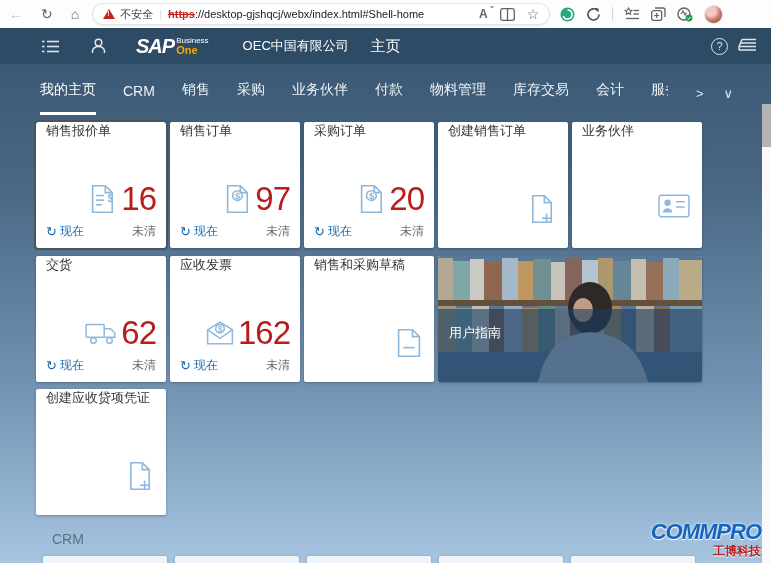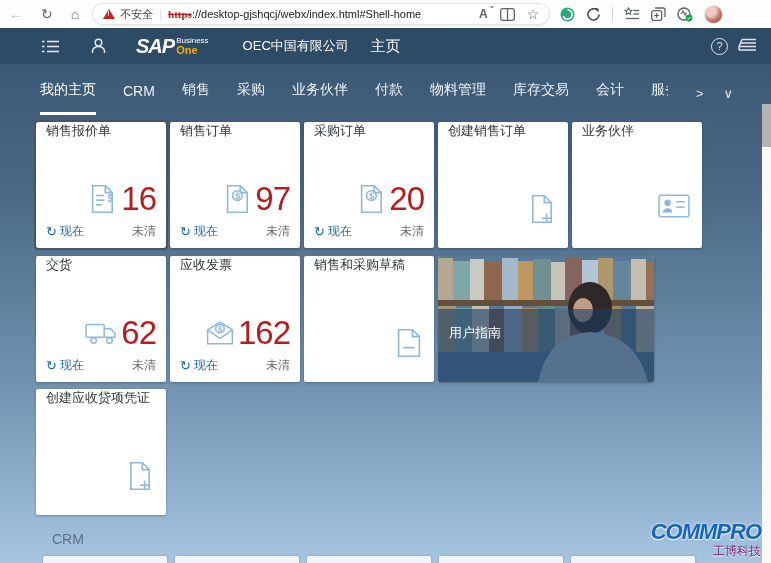--- a/index.html
+++ b/index.html
@@ -7,21 +7,21 @@
 
   
   .browser-bar { position:absolute; top:0; left:0; width:771px; height:28px; background:#fdfdfd; display:flex; align-items:center; z-index:30; }
   .nav-ico { color:#5f6368; font-size:14px; line-height:1; padding:0 9px; cursor:pointer; }
   .nav-ico.disabled { color:#b6b9bd; }
   .addr-pill { display:flex; align-items:center; height:22px; width:458px; margin-left:4px; background:#fff; border:1px solid #e3e3e3; border-radius:12px; box-shadow:0 1px 2px rgba(0,0,0,.07); padding:0 10px; font-size:11px; }
   .warn-tri { width:0; height:0; border-left:6px solid transparent; border-right:6px solid transparent; border-bottom:10px solid #c5221f; position:relative; margin-right:5px; flex:0 0 auto; }
   .warn-tri::after { content:"!"; position:absolute; left:-2px; top:1px; color:#fff; font-size:7px; font-weight:bold; }
   .sec-label { color:#3c4043; margin-right:6px; white-space:nowrap; }
   .addr-div { color:#dadce0; margin-right:6px; }
-  .url-https { color:#c5221f; text-decoration:line-through; font-weight:bold;font-family:Liberation Serif, serif; }
+  .url-https { color:#c5221f; text-decoration:line-through; font-weight:bold; }
   .url-rest { color:#202124; white-space:nowrap; overflow:hidden; }
   .pill-right { margin-left:auto; display:flex; align-items:center; gap:12px; color:#5f6368; }
   .read-aloud { font-size:12px; font-weight:bold; position:relative; }
   .read-aloud::after { content:"\2033"; font-size:7px; position:absolute; top:-2px; right:-6px; }
   .toolbar-right { display:flex; align-items:center; gap:11px; margin-left:10px; }
   .tb-svg { display:block; }
   .tb-div { width:1px; height:14px; background:#d5d5d5; }
   .avatar { width:19px; height:19px; border-radius:50%; background:radial-gradient(circle at 35% 30%, #f2c9c0 0 30%, #c77b6e 55%, #7a3f3a 100%); border:1px solid #e0e0e0; }
 
   
@@ -51,35 +51,35 @@
   .tile.selected { outline:2px solid #4a545c; outline-offset:0; }
   .tile-label { font-size:13px; color:#32363a; line-height:1.25; }
   .kpi { position:absolute; right:10px; bottom:30px; display:flex; align-items:center; gap:4px; }
   .kpi-num { font-size:33px; color:#b91c1c; letter-spacing:-1px; }
   .tile-foot { position:absolute; left:10px; right:10px; bottom:8px; display:flex; justify-content:space-between; align-items:center; font-size:12px; }
   .refresh-btn { color:#1a69ad; display:flex; align-items:center; gap:3px; cursor:pointer; }
   .refresh-glyph { font-size:13px; line-height:1; }
   .tile-status { color:#6a6d70; }
   .corner-ico { position:absolute; right:12px; bottom:24px; }
 
-  .image-tile { width:216px; padding:0; overflow:hidden; }
+  .image-tile { width:264px; padding:0; overflow:hidden; }
   .image-tile svg { display:block; }
   .image-caption { position:absolute; left:11px; top:68px; color:#fff; font-size:13px; }
 
   .section-label { position:absolute; left:52px; top:503px; font-size:14px; color:#5d7082; }
   .stub-tile { position:absolute; top:528px; width:124px; height:40px; background:#eef4fa; border-radius:2px 2px 0 0; box-shadow:0 0 3px rgba(0,0,0,.2); }
 
   
   .scroll-track { position:absolute; top:104px; right:0; width:9px; height:459px; background:#fafafa; z-index:40; }
   .scroll-thumb { position:absolute; top:0; left:0; width:9px; height:43px; background:#b3b3b3; cursor:pointer; }
 
   
   .brand { position:absolute; right:10px; bottom:6px; text-align:right; line-height:1;margin-left:42px; }
   .brand-name { font-size:22px; font-weight:bold; font-style:italic; letter-spacing:-1px; color:#1565c0; text-shadow:0 1px 0 #fff, 0 0 3px rgba(255,255,255,.9); }
-  .brand-sub { font-size:12px; font-weight:normal; color:#701a75; text-shadow:0 1px 0 #fff; margin-top:2px; }
+  .brand-sub { font-size:12px; font-weight:bold; color:#b91c1c; text-shadow:0 1px 0 #fff; margin-top:2px; }
 
   .ico-blue { stroke:#8fb8dd; fill:none; stroke-width:1.4; }
 </style>
 </head>
 <body>
 
 <div class="browser-bar">
   <span class="nav-ico disabled">←</span>
   <span class="nav-ico">↻</span>
   <span class="nav-ico">⌂</span>

